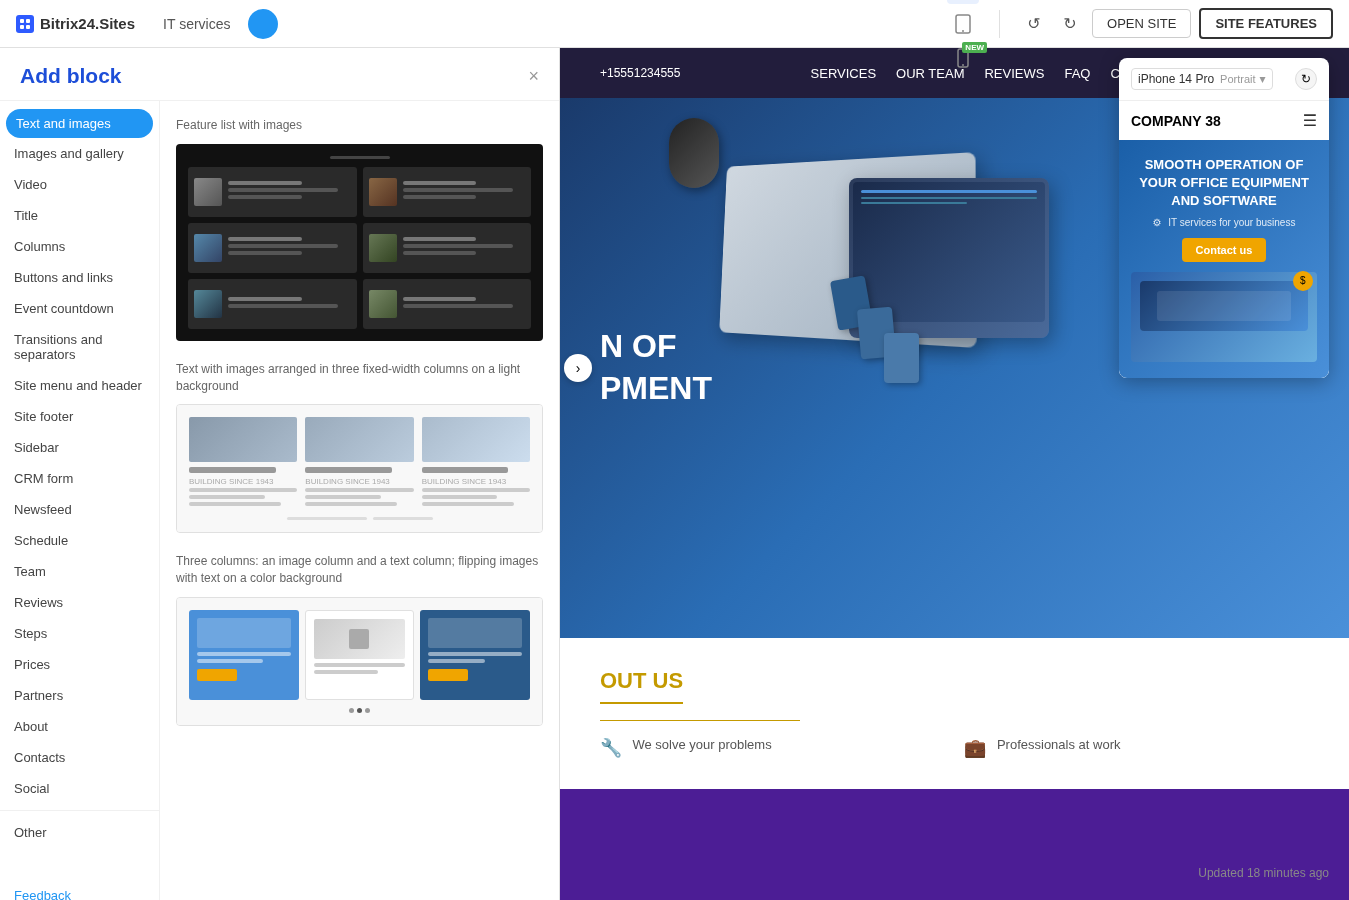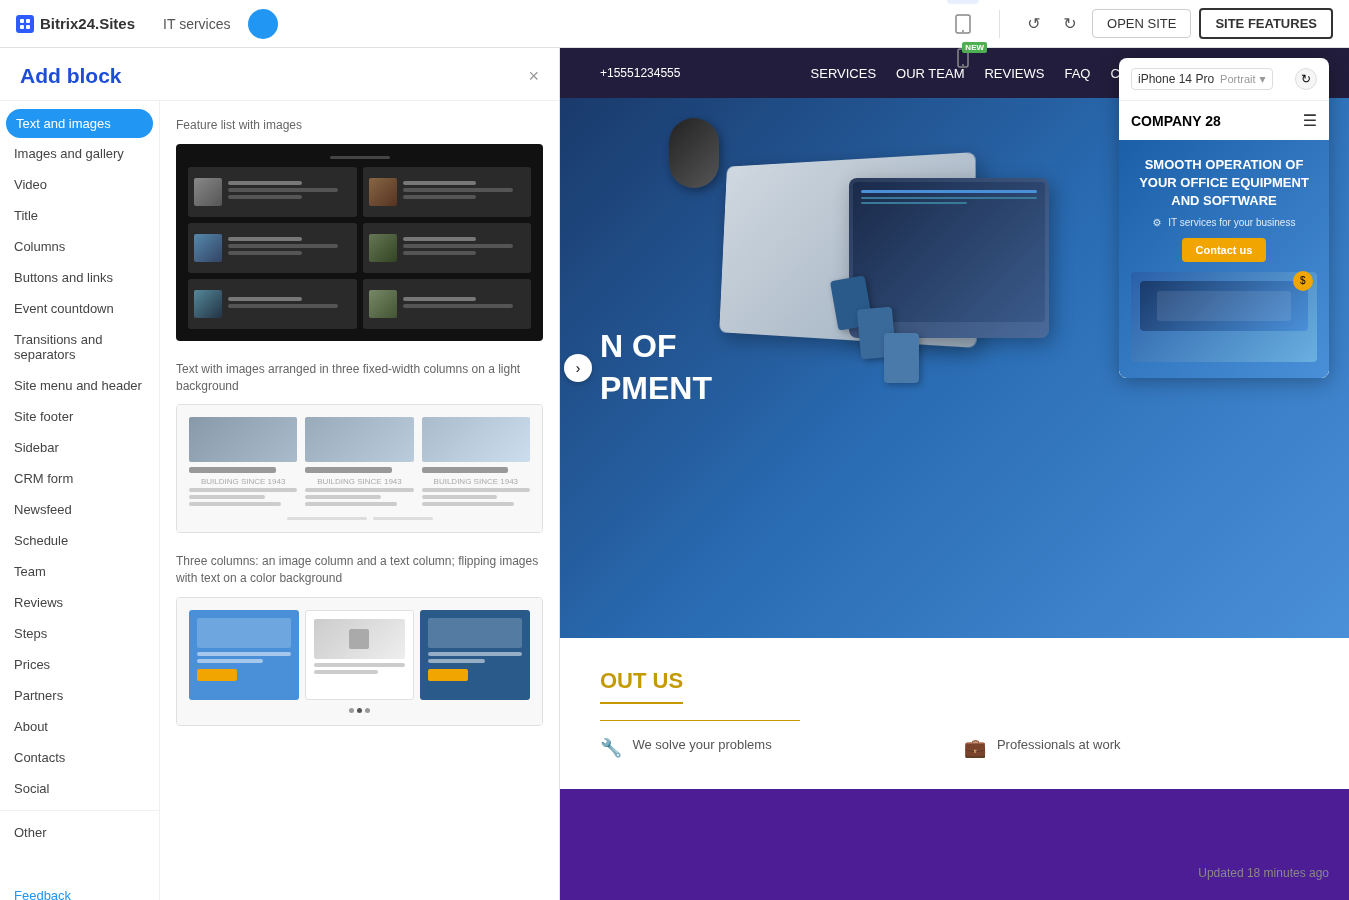--- a/index.html
+++ b/index.html
@@ -54,21 +54,21 @@
     .preview-feature-list { background: #111; padding: 12px; }
     .preview-grid { display: grid; grid-template-columns: 1fr 1fr; gap: 6px; }
     .preview-card { background: #2a2a2a; border-radius: 3px; height: 50px; display: flex; align-items: center; gap: 6px; padding: 6px; }
     .preview-card-img { width: 28px; height: 28px; background: #555; border-radius: 2px; flex-shrink: 0; }
     .preview-card-lines { flex: 1; }
     .preview-line { height: 4px; background: #555; border-radius: 2px; margin-bottom: 3px; }
     .preview-line.short { width: 60%; }
     .preview-line.full { width: 90%; }
 
     
-    .preview-3col { background: #f8f8f8; padding: 12px; text-align: center; }
+    .preview-3col { background: #f8f8f8; padding: 12px; }
     .preview-3col-grid { display: grid; grid-template-columns: 1fr 1fr 1fr; gap: 8px; }
     .preview-col-item { }
     .preview-col-img { height: 45px; background: #ccc; border-radius: 2px; margin-bottom: 5px; }
     .preview-col-title { height: 6px; background: #999; border-radius: 2px; margin-bottom: 4px; width: 80%; }
     .preview-col-text { height: 4px; background: #ccc; border-radius: 2px; margin-bottom: 3px; }
 
     
     .preview-flip { background: #f8f8f8; padding: 12px; }
     .preview-flip-grid { display: grid; grid-template-columns: 1fr 1fr 1fr; gap: 6px; }
     .preview-flip-a { background: #4a90d9; border-radius: 3px; height: 90px; padding: 8px; }
@@ -435,21 +435,21 @@
             <span style="color:#999;">▾</span>
           </div>
           <div style="display:flex; gap:6px;">
             <div style="width:22px; height:22px; border-radius:50%; background:#f5f5f5; border:1px solid #ddd; display:flex; align-items:center; justify-content:center; font-size:12px; cursor:pointer;">↻</div>
           </div>
         </div>
 
         <div style="padding:0; background:#fff;">
 
           <div class="mobile-company-header">
-            <span class="mobile-company-name">COMPANY 28</span>
+            <span class="mobile-company-name">COMPANY 38</span>
             <span class="mobile-menu-icon">☰</span>
           </div>
 
           <div class="mobile-hero">
             <div class="mobile-hero-title">SMOOTH OPERATION OF YOUR OFFICE EQUIPMENT AND SOFTWARE</div>
             <div class="mobile-hero-sub">
               <span style="margin-right:4px;">⚙</span>
               <span>IT services for your business</span>
             </div>
             <button class="mobile-hero-btn">Contact us</button>

